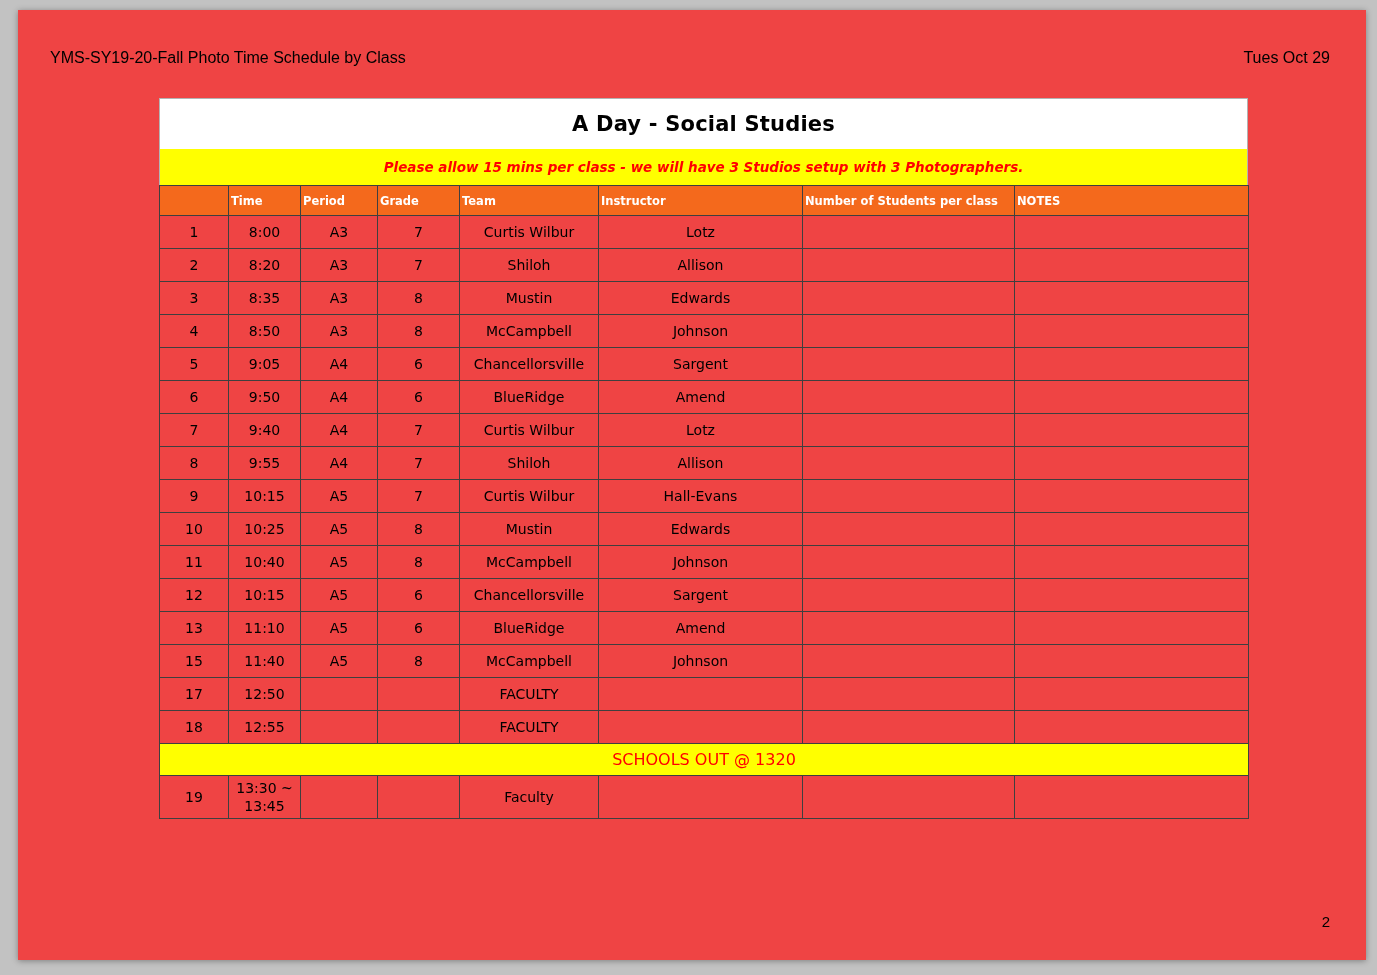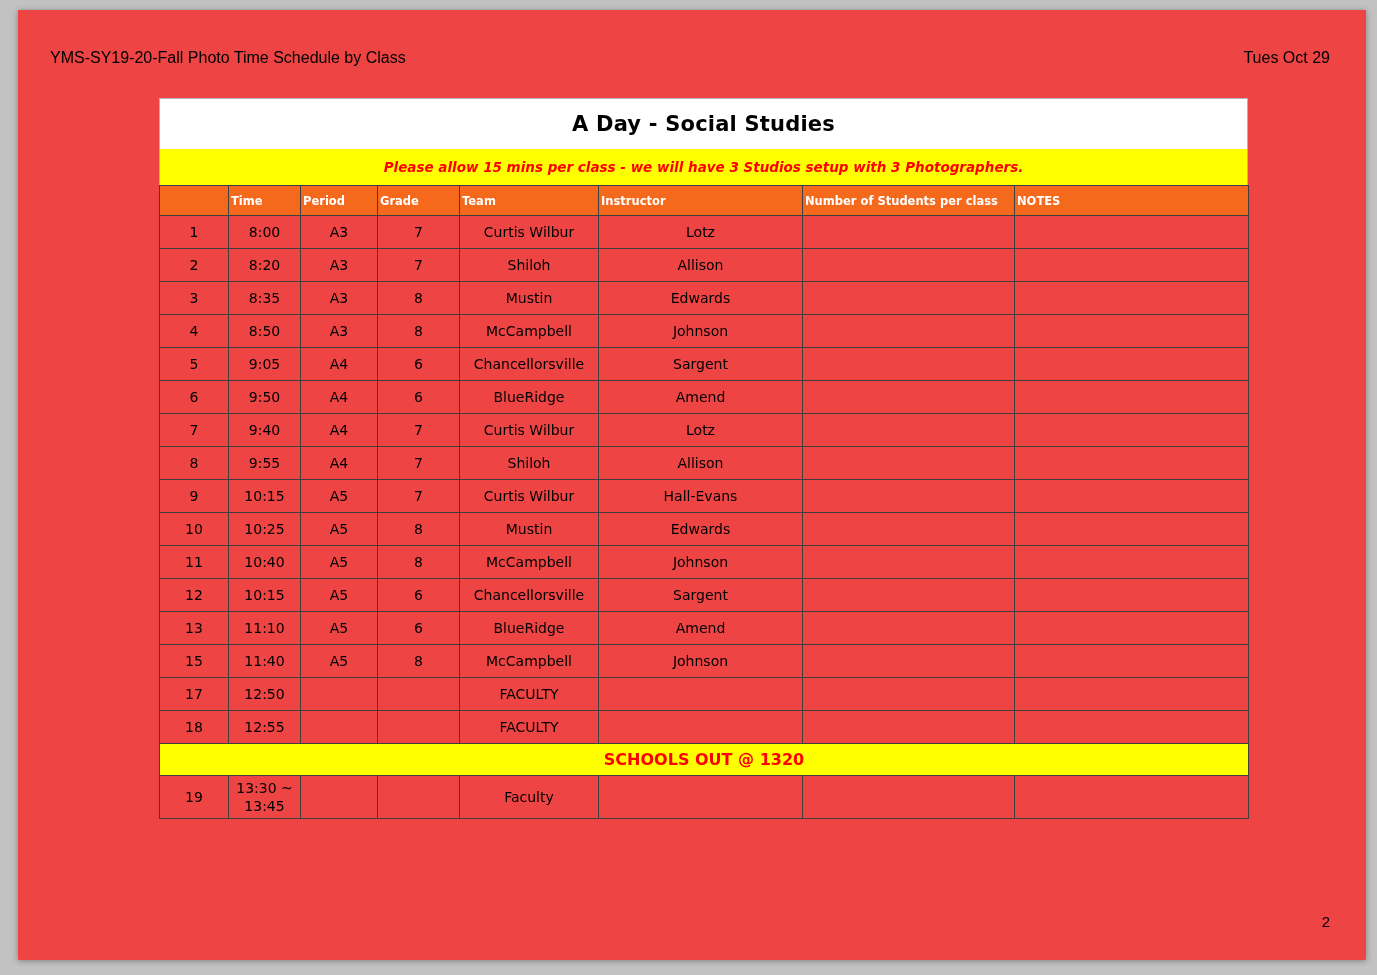--- a/index.html
+++ b/index.html
@@ -79,21 +79,21 @@
   }
   table.schedule td.cell-time{
     white-space:pre-line;
     line-height:1.3;
     margin-left:32px;
   }
   table.schedule tr.last-row td{height:42px;}
   table.schedule td.banner-cell{
     background:var(--banner-bg,#ffff00);
     color:var(--banner-text,#ff0000);
-    font-weight:bold;
+    font-weight:normal;
     font-size:16px;
     height:31px;
   }
   .page-number{
     position:absolute;right:36px;top:903px;
     font-family:"Liberation Sans", sans-serif;
     font-size:15px;color:#000;
   }
 </style>
 </head>

